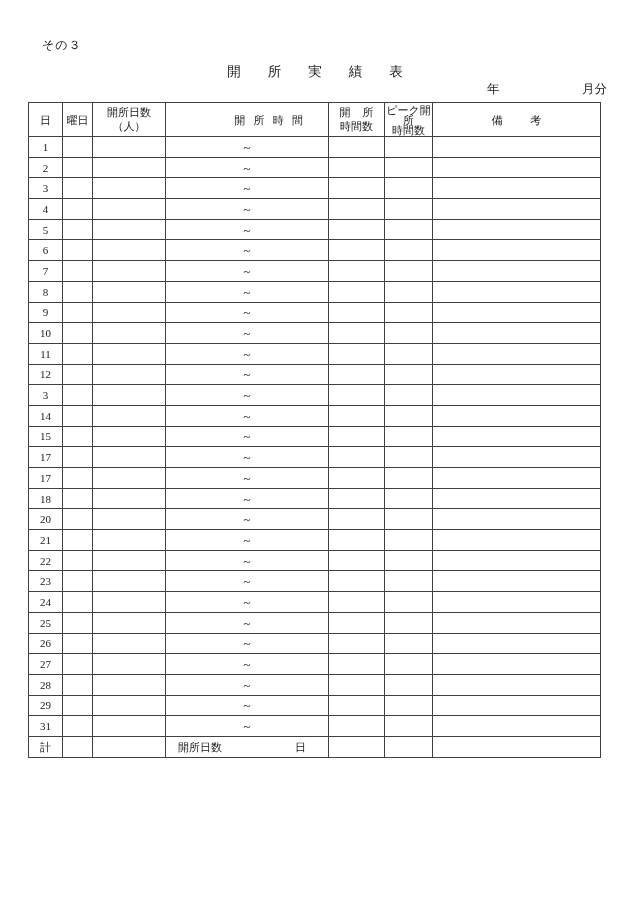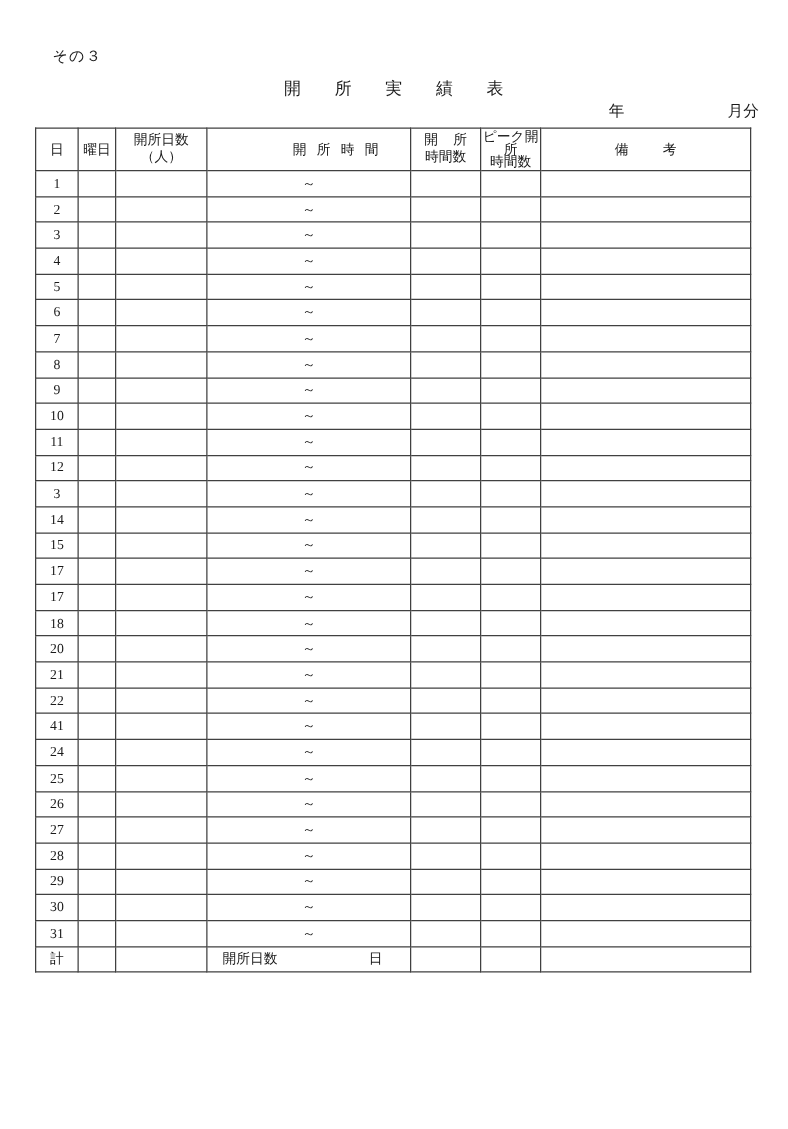--- a/index.html
+++ b/index.html
@@ -324,21 +324,21 @@
     <td>22</td>
     <td></td>
     <td></td>
     <td class="tilde-cell"><span>～</span></td>
     <td></td>
     <td></td>
     <td></td>
   </tr>
 
   <tr>
-    <td>41</td>
+    <td>23</td>
     <td></td>
     <td></td>
     <td class="tilde-cell"><span>～</span></td>
     <td></td>
     <td></td>
     <td></td>
   </tr>
 
   <tr>
     <td>24</td>
@@ -393,29 +393,20 @@
   <tr>
     <td>29</td>
     <td></td>
     <td></td>
     <td class="tilde-cell"><span>～</span></td>
     <td></td>
     <td></td>
     <td></td>
   </tr>
 
-  <tr>
-    <td>30</td>
-    <td></td>
-    <td></td>
-    <td class="tilde-cell"><span>～</span></td>
-    <td></td>
-    <td></td>
-    <td></td>
-  </tr>
 
   <tr>
     <td>31</td>
     <td></td>
     <td></td>
     <td class="tilde-cell"><span>～</span></td>
     <td></td>
     <td></td>
     <td></td>
   </tr>

